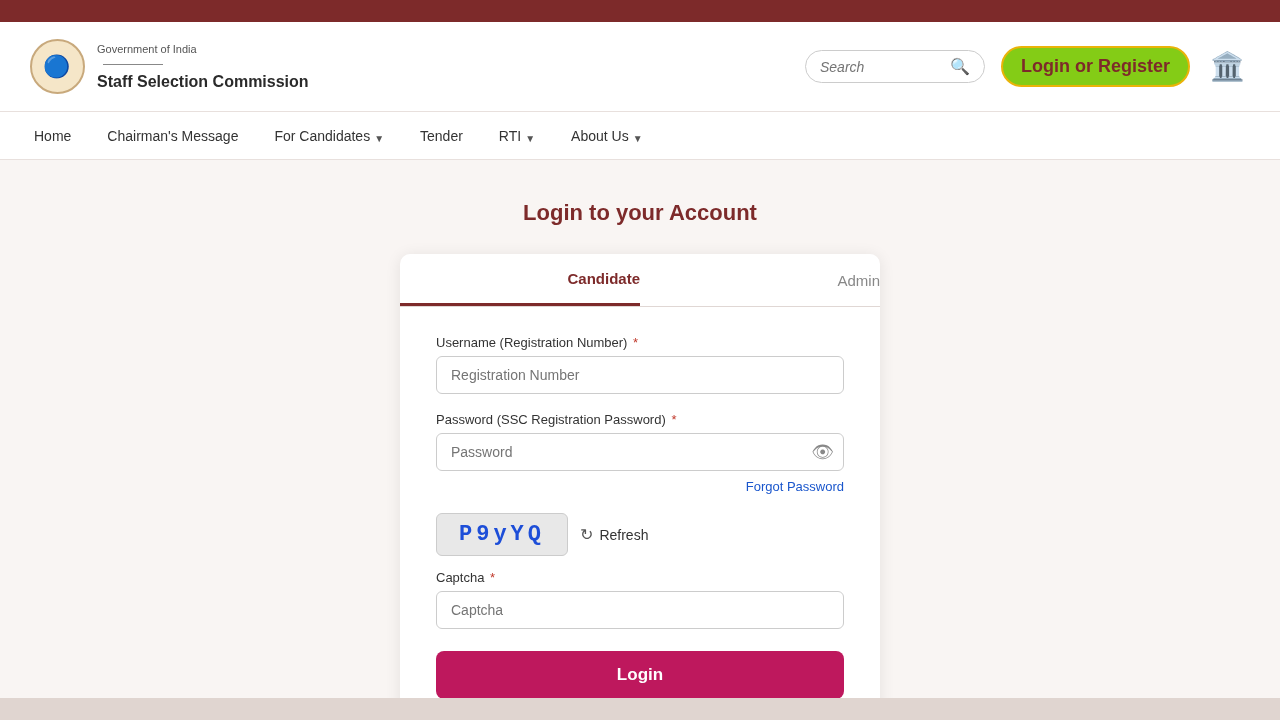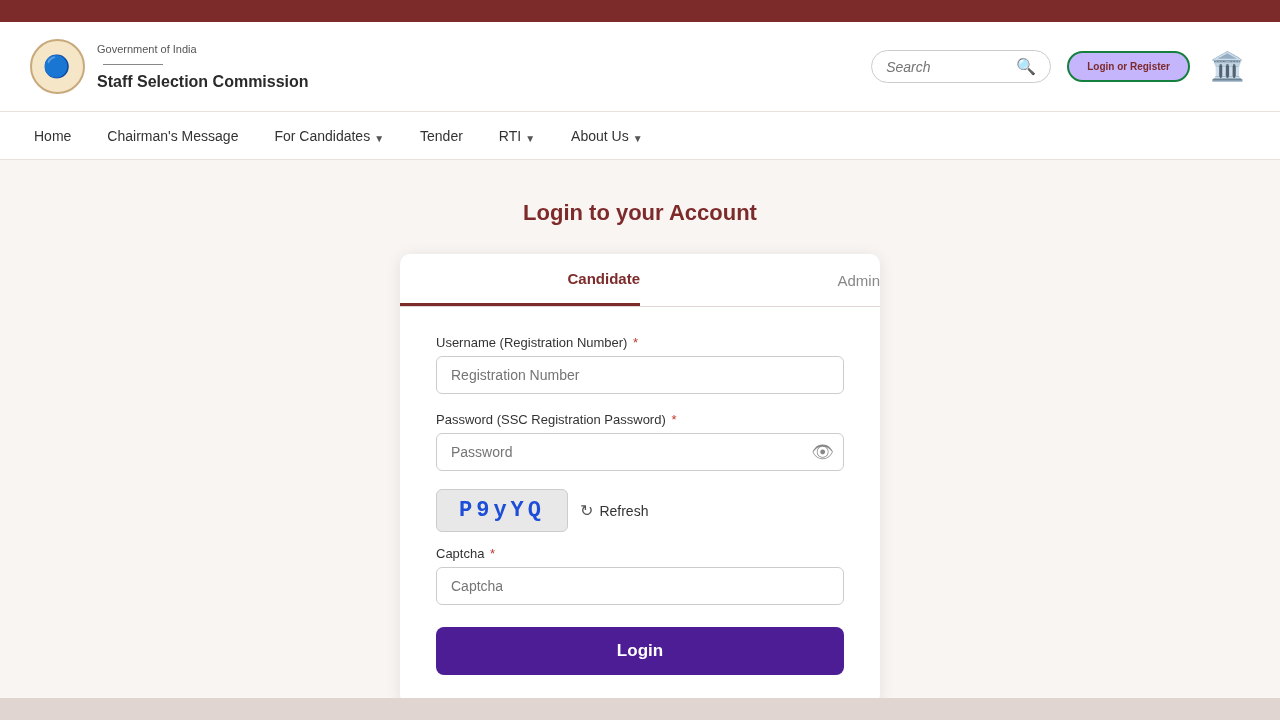--- a/index.html
+++ b/index.html
@@ -80,26 +80,26 @@
       font-style: italic;
     }
     .search-icon-btn {
       background: none;
       border: none;
       cursor: pointer;
       color: #555;
       font-size: 16px;
     }
     .login-register-btn {
-      border: 2px solid #15803d;
-      background: #c4b5fd;
+      border: 2px solid #eab308;
+      background: #84cc16;
       color: #7d2a2a;
       padding: 8px 18px;
       border-radius: 24px;
-      font-size: 10px;
+      font-size: 18px;
       font-weight: bold;
       cursor: pointer;
     }
     .emblem {
       width: 44px;
       height: 44px;
       display: flex;
       align-items: center;
       justify-content: center;
       font-size: 28px;
@@ -258,21 +258,21 @@
     }
     .refresh-icon {
       font-size: 16px;
       color: #555;
       display: inline-block;
     }
 
     
     .login-btn {
       width: 100%;
-      background: #4c1d95;
+      background: #be185d;
       color: #fff;
       border: none;
       border-radius: 8px;
       padding: 14px;
       font-size: 17px;
       font-weight: bold;
       cursor: pointer;
       margin-top: 4px;
     }
 
@@ -357,20 +357,23 @@
       
       <div class="field-group">
         <label class="field-label">
           <span>Password (SSC Registration Password)</span>
           <span class="required-star">*</span>
         </label>
         <div class="password-wrapper">
           <input class="field-input" type="password" placeholder="Password" style="">
           <button class="eye-btn">👁</button>
         </div>
+        <div class="forgot-link">
+          <a href="#">Forgot Password</a>
+        </div>
       </div>
 
       
       <div class="captcha-display">
         <div class="captcha-image">P9yYQ</div>
         <button class="refresh-btn">
           <span class="refresh-icon">↻</span>
           <span>Refresh</span>
         </button>
       </div>

